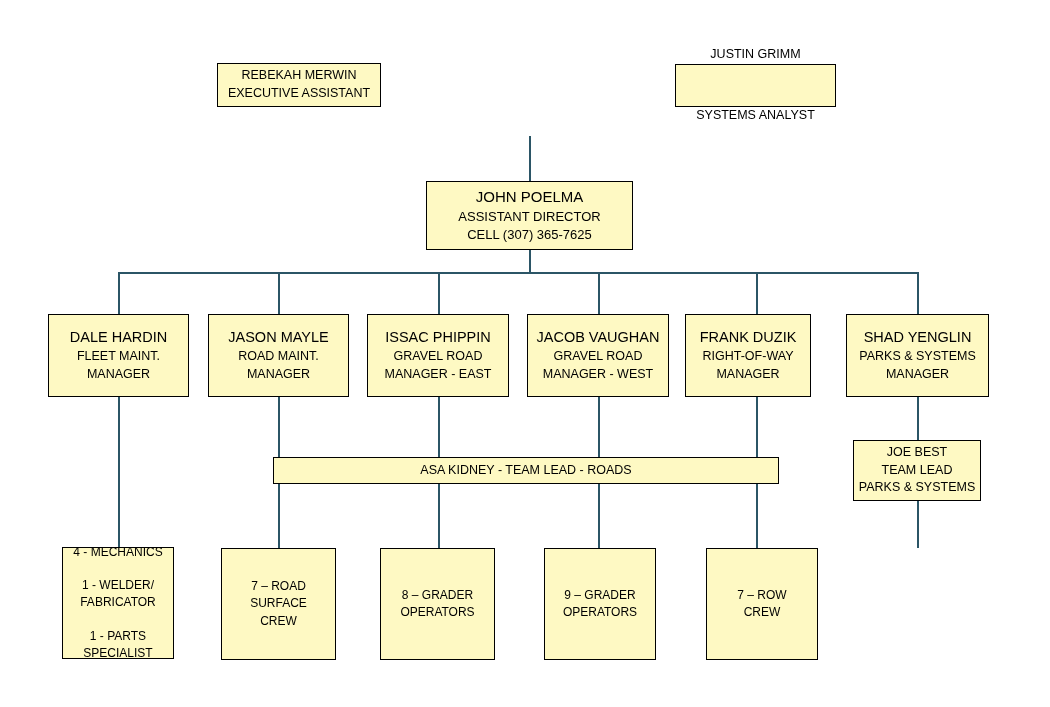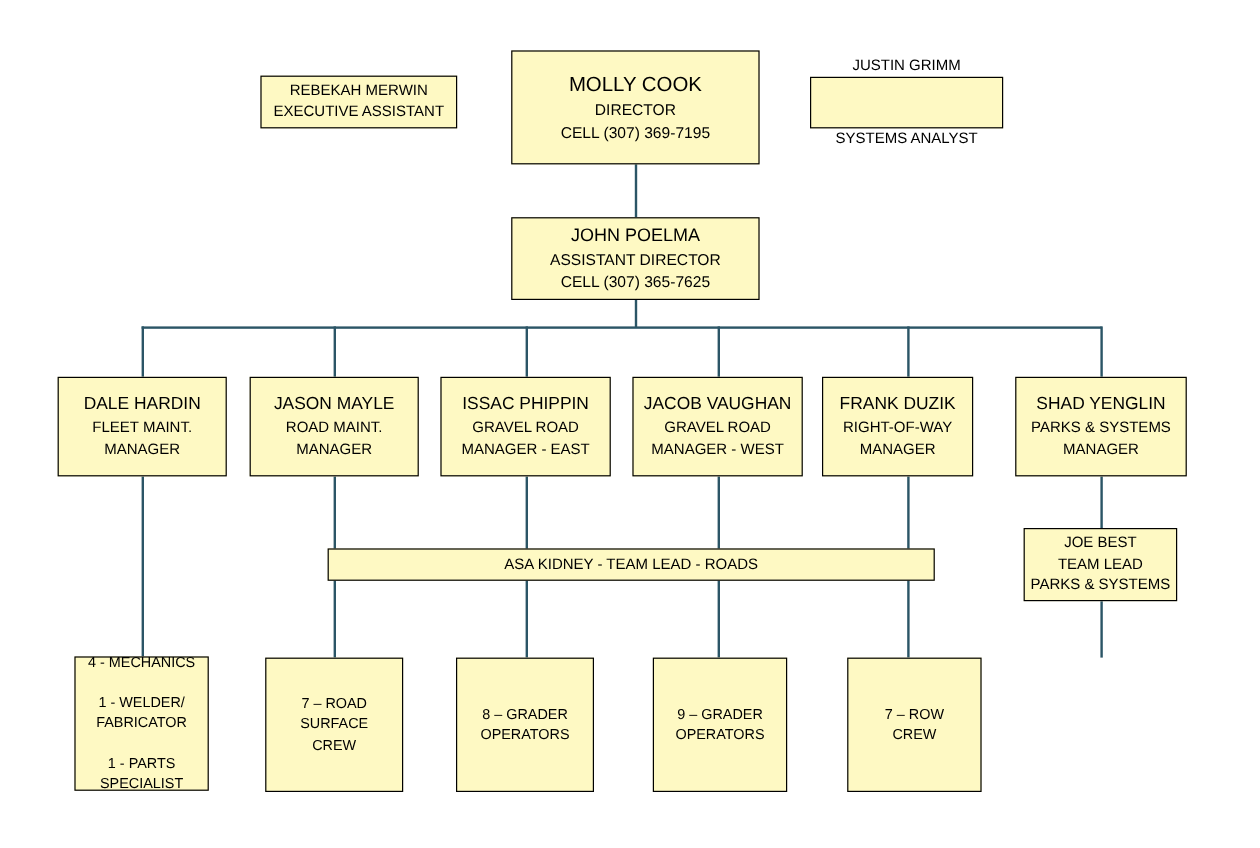--- a/index.html
+++ b/index.html
@@ -91,25 +91,20 @@
   <div class="conn v" style="left: 917px; top: 272px; height: 42px; background: rgb(43, 85, 102);"></div>
 
   <div class="conn v" style="left: 118px; top: 397px; height: 151px; background: rgb(43, 85, 102);"></div>
   <div class="conn v" style="left: 278px; top: 397px; height: 151px; background: rgb(43, 85, 102);"></div>
   <div class="conn v" style="left: 438px; top: 397px; height: 151px; background: rgb(43, 85, 102);"></div>
   <div class="conn v" style="left: 598px; top: 397px; height: 151px; background: rgb(43, 85, 102);"></div>
   <div class="conn v" style="left: 756px; top: 397px; height: 151px; background: rgb(43, 85, 102);"></div>
   <div class="conn v" style="left: 917px; top: 397px; height: 43px; background: rgb(43, 85, 102);"></div>
   <div class="conn v" style="left: 917px; top: 501px; height: 47px; background: rgb(43, 85, 102);"></div>
 
-  <div class="node exec" style="left:426px; top:42px; width:207px; height:95px;">
-    <span class="ln name">MOLLY COOK</span>
-    <span class="ln sub2">DIRECTOR</span>
-    <span class="ln sub2">CELL (307) 369-7195</span>
-  </div>
 
   <div class="node aide" style="left:217px; top:63px; width:164px; height:44px;">
     <span class="ln">REBEKAH MERWIN</span>
     <span class="ln">EXECUTIVE ASSISTANT</span>
   </div>
 
 
   <div class="node aide" style="left:675px; top:64px; width:161px; height:43px;gap:43px;">
     <span class="ln">JUSTIN GRIMM</span>
     <span class="ln">SYSTEMS ANALYST</span>

